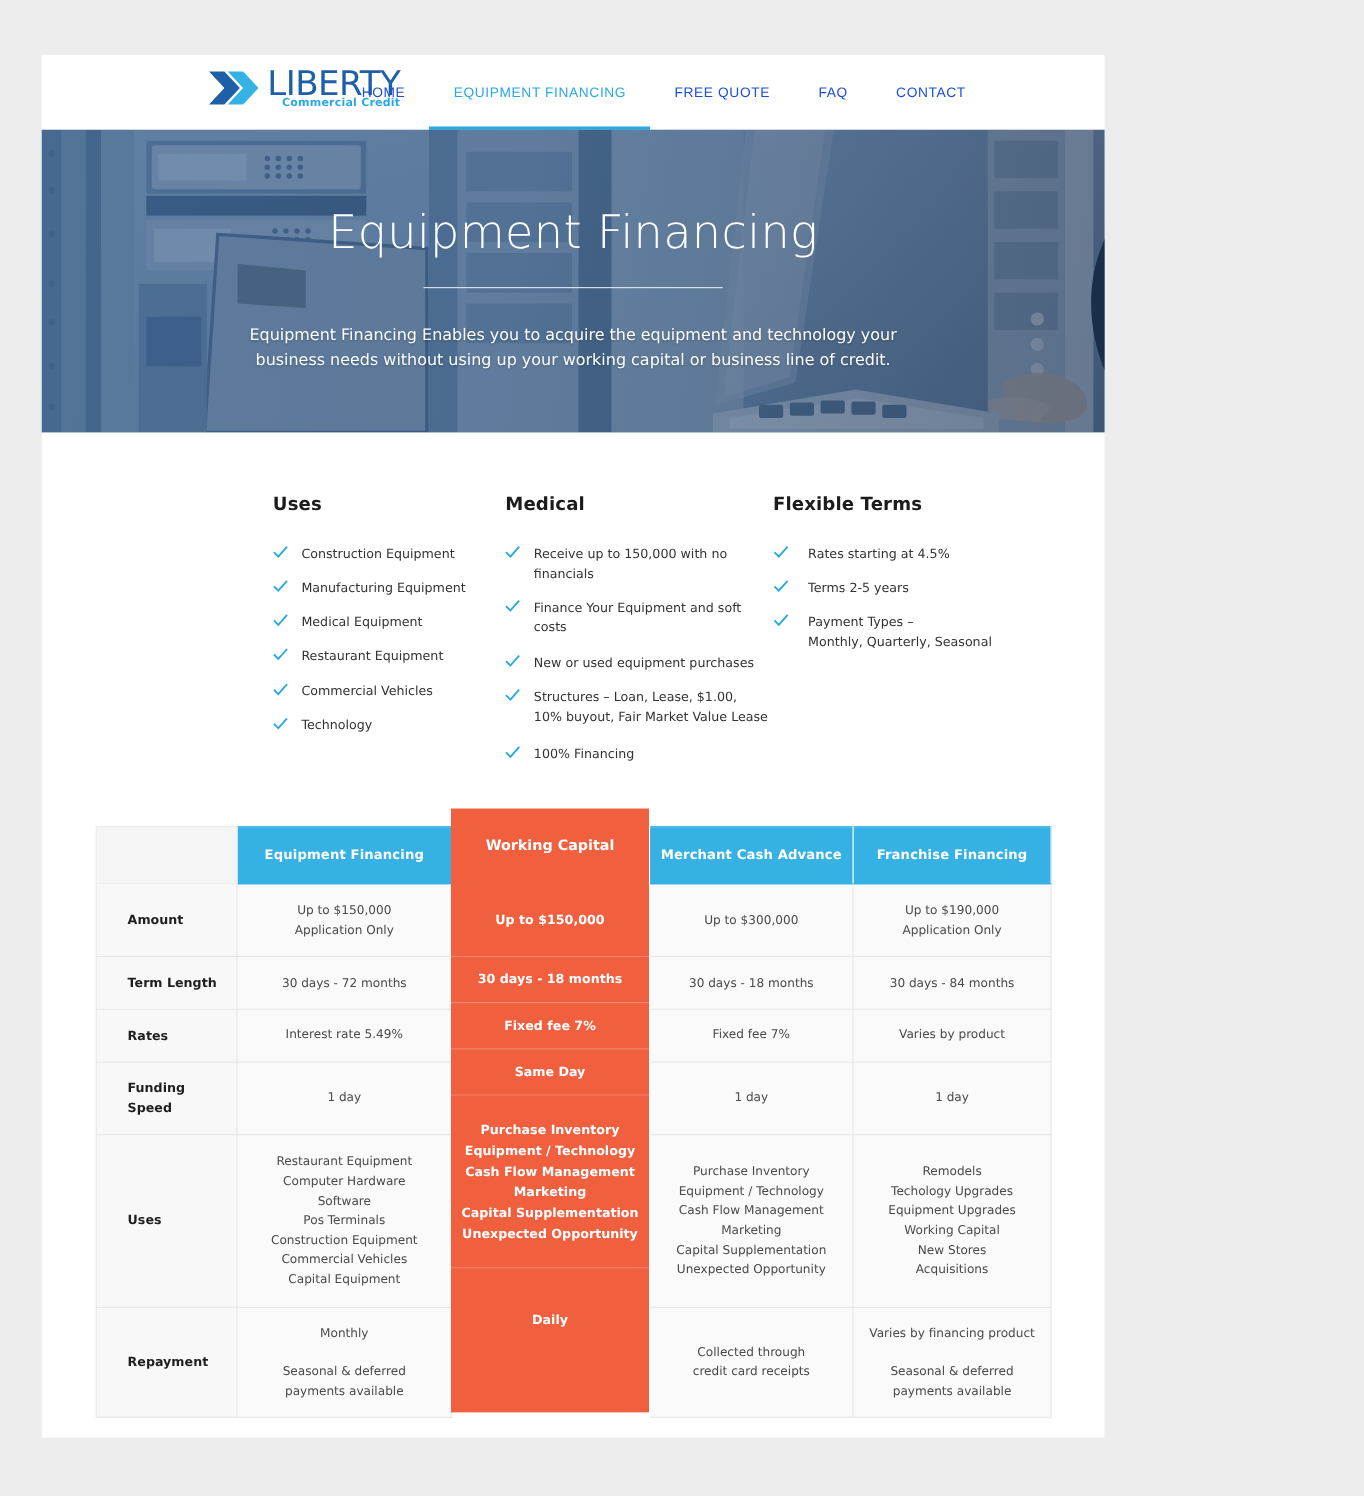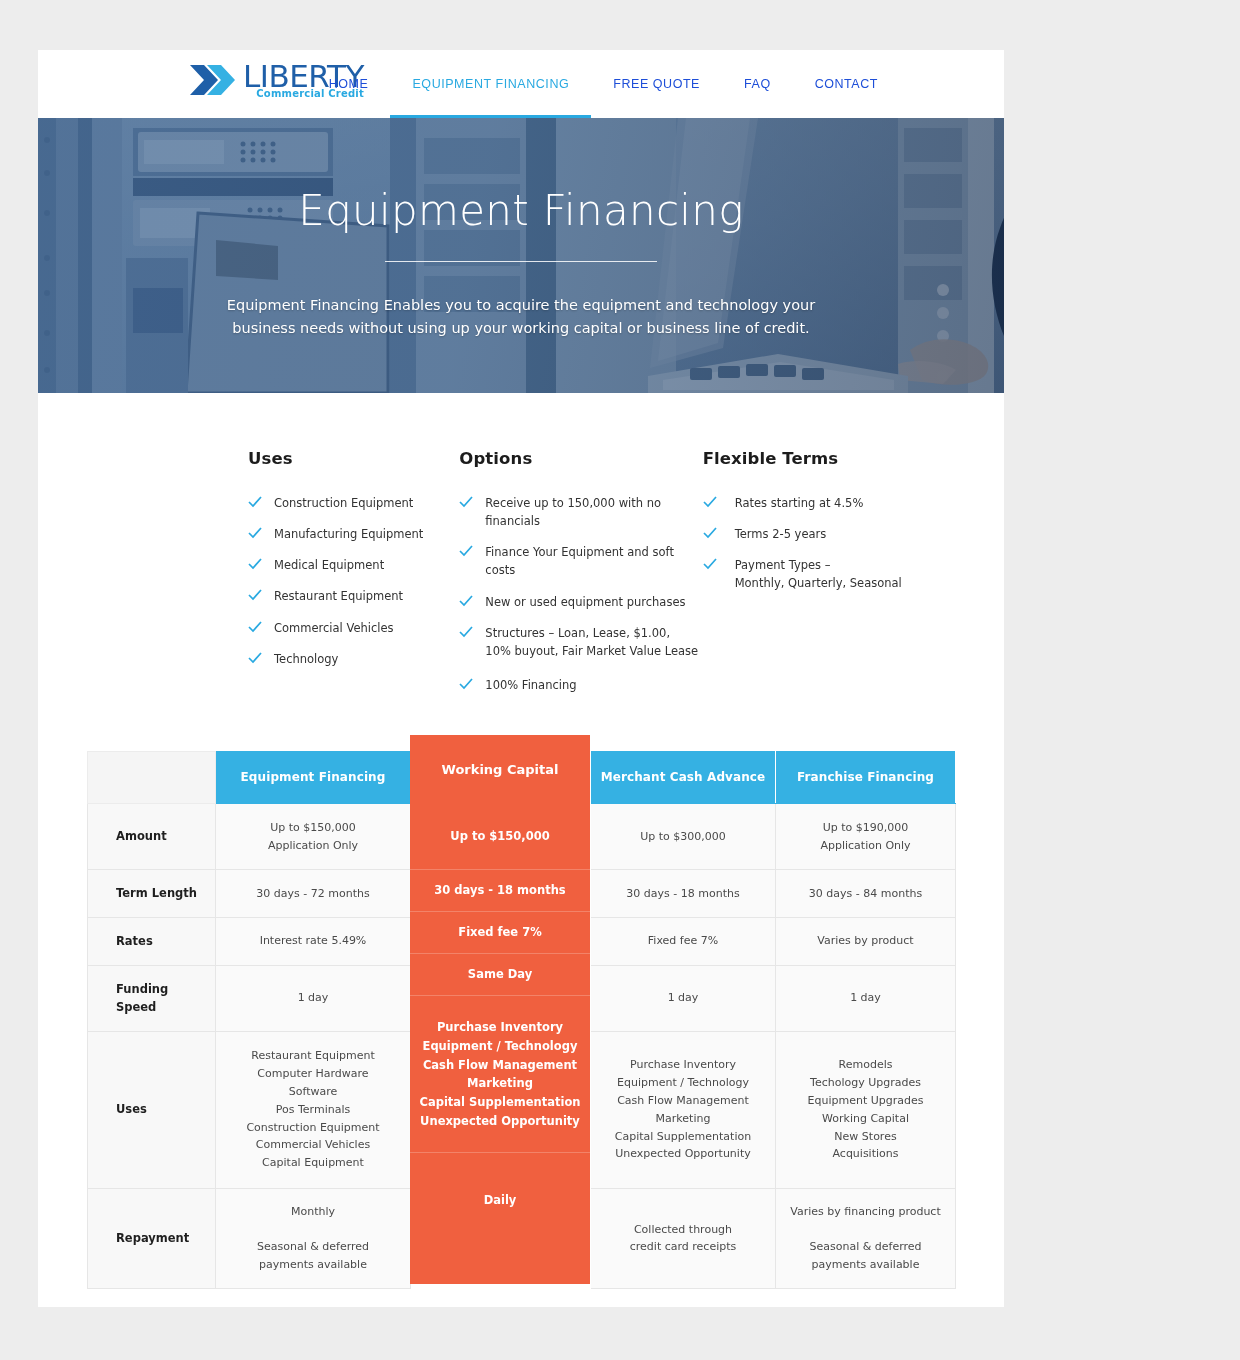--- a/index.html
+++ b/index.html
@@ -476,21 +476,21 @@
               <svg width="14" height="14" viewBox="0 0 14 14">
                 <polyline points="1,7 5,11 13,2" fill="none" stroke="#29a9e1" stroke-width="1.7"></polyline>
               </svg>
             </span>
           <span class="li-text">Technology</span>
         </li>
       </ul>
     </div>
 
     <div class="feature-col col-2">
-      <h3 class="feature-title">Options</h3>
+      <h3 class="feature-title">Medical</h3>
       <ul class="feature-list">
         <li class="feature-li">
           <span class="check-icon">
               <svg width="14" height="14" viewBox="0 0 14 14">
                 <polyline points="1,7 5,11 13,2" fill="none" stroke="#29a9e1" stroke-width="1.7"></polyline>
               </svg>
             </span>
           <span class="li-text">Receive up to 150,000 with no financials</span>
         </li>
         <li class="feature-li">

